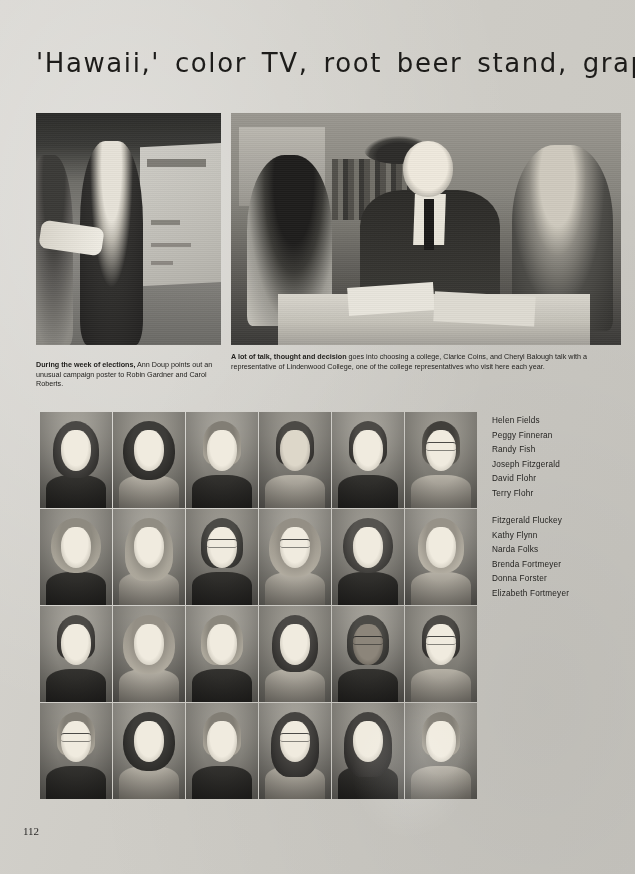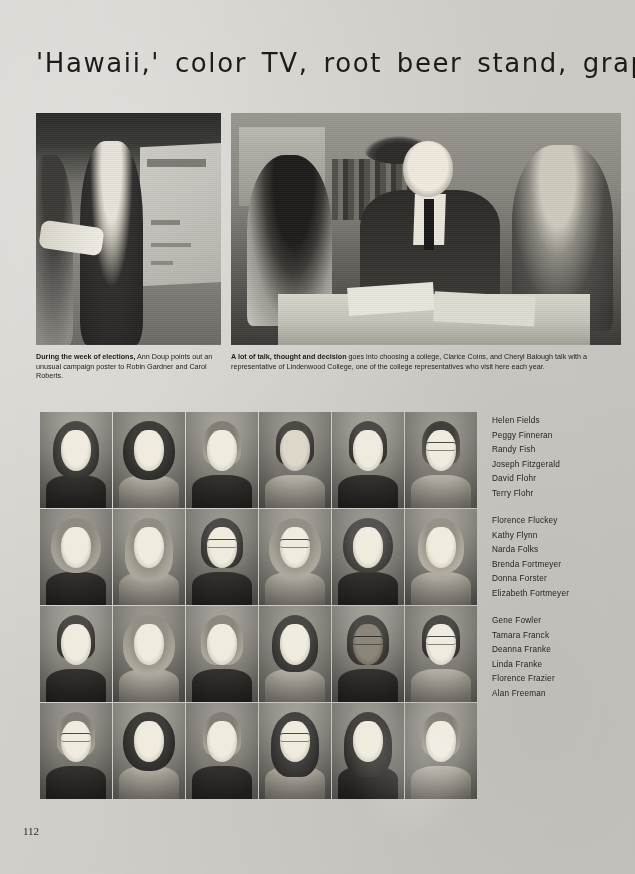--- a/index.html
+++ b/index.html
@@ -148,21 +148,21 @@
   #photo2 .paperB { position:absolute; left:52%; top:78%; width:26%; height:13%; background:#dedbd2; transform: rotate(3deg); }
 
   .caption {
     position: absolute;
     font-size: 7.2px;
     line-height: 9.6px;
     color: #23221f;
     font-family: "Liberation Sans", sans-serif;
   }
   .caption b { font-weight: 700; }
-  #cap1 { left: 36px; top: 352px; width: 182px; }
+  #cap1 { left: 36px; top: 360px; width: 182px; }
   #cap2 { left: 231px; top: 352px; width: 388px; }
 
   
   #grid {
     position: absolute;
     left: 40px;
     top: 412px;
     width: 440px;
     display: grid;
     grid-template-columns: repeat(6, 72px);
@@ -459,32 +459,24 @@
 
   <div class="namecol" id="names0">
       <div>Helen Fields</div>
       <div>Peggy Finneran</div>
       <div>Randy Fish</div>
       <div>Joseph Fitzgerald</div>
       <div>David Flohr</div>
       <div>Terry Flohr</div>
     </div>
   <div class="namecol" id="names1">
-      <div>Florence Fluckey</div>
+      <div>Fitzgerald Fluckey</div>
       <div>Kathy Flynn</div>
       <div>Narda Folks</div>
       <div>Brenda Fortmeyer</div>
       <div>Donna Forster</div>
       <div>Elizabeth Fortmeyer</div>
     </div>
-  <div class="namecol" id="names2">
-      <div>Gene Fowler</div>
-      <div>Tamara Franck</div>
-      <div>Deanna Franke</div>
-      <div>Linda Franke</div>
-      <div>Florence Frazier</div>
-      <div>Alan Freeman</div>
-    </div>
 
   <div class="crease"></div>
 
   <div id="pagenum">112</div>
 </div>
 
 </body></html>

